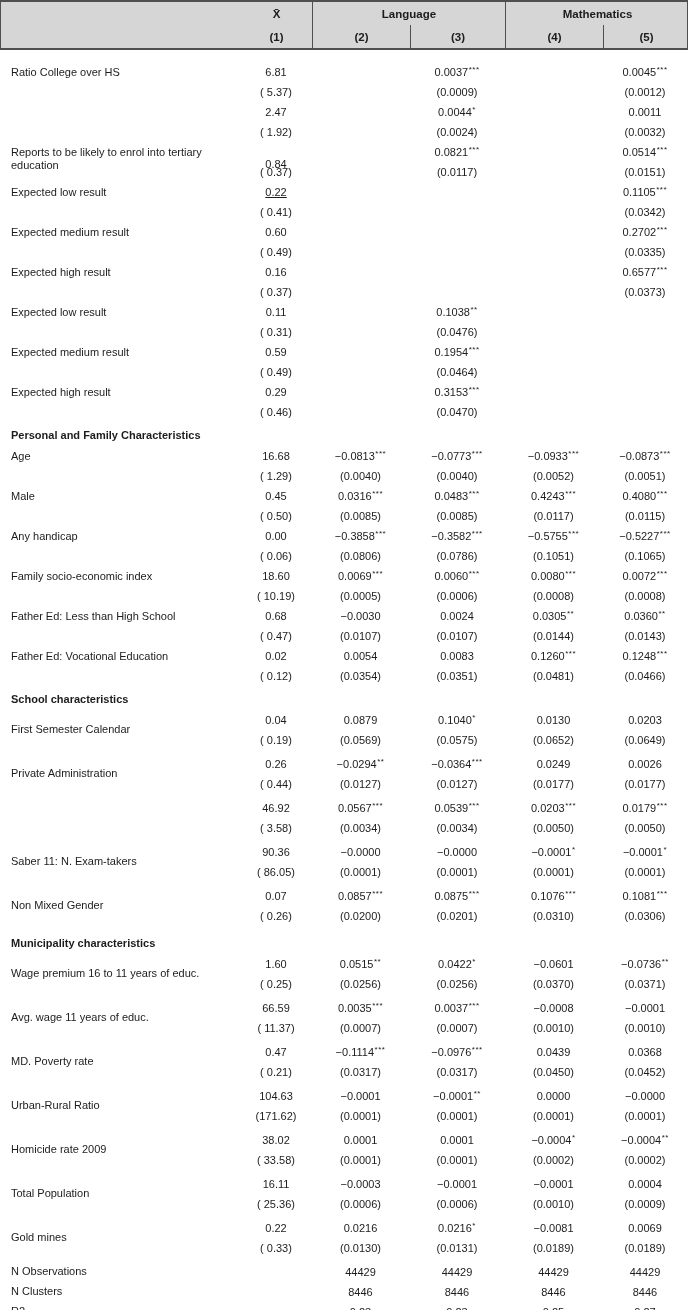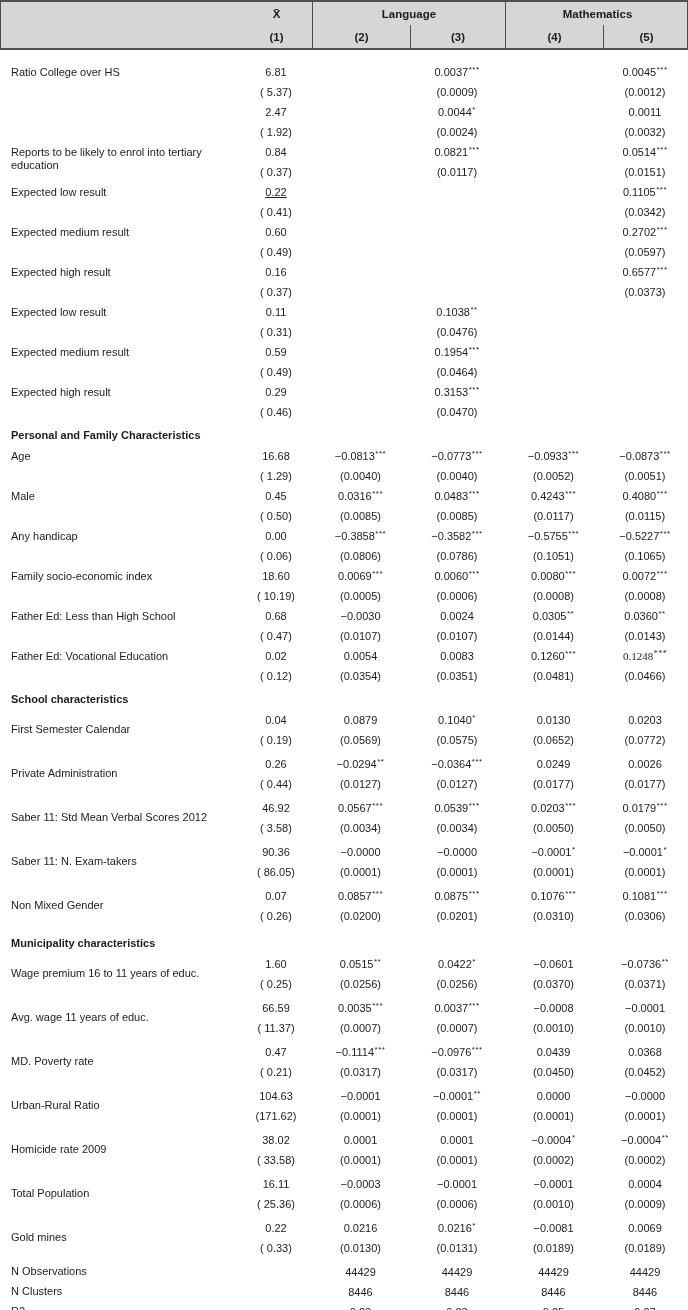--- a/index.html
+++ b/index.html
@@ -98,21 +98,21 @@
         <div class="val" style="grid-area: 1 / 5;"></div>
         <div class="val" style="grid-area: 1 / 6;">0.0011</div>
         <div class="val se" style="grid-area: 2 / 2;">( 1.92)</div>
         <div class="val se" style="grid-area: 2 / 3;"></div>
         <div class="val se" style="grid-area: 2 / 4;">(0.0024)</div>
         <div class="val se" style="grid-area: 2 / 5;"></div>
         <div class="val se" style="grid-area: 2 / 6;">(0.0032)</div>
       </div>
       <div class="vrow">
         <div class="lbl">Reports to be likely to enrol into tertiary education</div>
-        <div class="val" style="grid-area: 1 / 2;">0.84</div>
+        <div class="val" style="grid-area: 1 / 2; margin-top: 12px;">0.84</div>
         <div class="val" style="grid-area: 1 / 3;"></div>
         <div class="val" style="grid-area: 1 / 4;">0.0821<sup class="stars">***</sup></div>
         <div class="val" style="grid-area: 1 / 5;"></div>
         <div class="val" style="grid-area: 1 / 6;">0.0514<sup class="stars">***</sup></div>
         <div class="val se" style="grid-area: 2 / 2;">( 0.37)</div>
         <div class="val se" style="grid-area: 2 / 3;"></div>
         <div class="val se" style="grid-area: 2 / 4;">(0.0117)</div>
         <div class="val se" style="grid-area: 2 / 5;"></div>
         <div class="val se" style="grid-area: 2 / 6;">(0.0151)</div>
       </div>
@@ -133,21 +133,21 @@
         <div class="lbl">Expected medium result</div>
         <div class="val" style="grid-area: 1 / 2;">0.60</div>
         <div class="val" style="grid-area: 1 / 3;"></div>
         <div class="val" style="grid-area: 1 / 4;"></div>
         <div class="val" style="grid-area: 1 / 5;"></div>
         <div class="val" style="grid-area: 1 / 6;">0.2702<sup class="stars">***</sup></div>
         <div class="val se" style="grid-area: 2 / 2;">( 0.49)</div>
         <div class="val se" style="grid-area: 2 / 3;"></div>
         <div class="val se" style="grid-area: 2 / 4;"></div>
         <div class="val se" style="grid-area: 2 / 5;"></div>
-        <div class="val se" style="grid-area: 2 / 6;">(0.0597)</div>
+        <div class="val se" style="grid-area: 2 / 6;">(0.0335)</div>
       </div>
       <div class="vrow">
         <div class="lbl">Expected high result</div>
         <div class="val" style="grid-area: 1 / 2;">0.16</div>
         <div class="val" style="grid-area: 1 / 3;"></div>
         <div class="val" style="grid-area: 1 / 4;"></div>
         <div class="val" style="grid-area: 1 / 5;"></div>
         <div class="val" style="grid-area: 1 / 6;">0.6577<sup class="stars">***</sup></div>
         <div class="val se" style="grid-area: 2 / 2;">( 0.37)</div>
         <div class="val se" style="grid-area: 2 / 3;"></div>
@@ -259,56 +259,55 @@
         <div class="val se" style="grid-area: 2 / 4;">(0.0107)</div>
         <div class="val se" style="grid-area: 2 / 5;">(0.0144)</div>
         <div class="val se" style="grid-area: 2 / 6;">(0.0143)</div>
       </div>
       <div class="vrow">
         <div class="lbl">Father Ed: Vocational Education</div>
         <div class="val" style="grid-area: 1 / 2;">0.02</div>
         <div class="val" style="grid-area: 1 / 3;">0.0054</div>
         <div class="val" style="grid-area: 1 / 4;">0.0083</div>
         <div class="val" style="grid-area: 1 / 5;">0.1260<sup class="stars">***</sup></div>
-        <div class="val" style="grid-area: 1 / 6; font-family: Liberation Serif, serif;">0.1248<sup class="stars">***</sup></div>
+        <div class="val" style="grid-area: 1 / 6;">0.1248<sup class="stars">***</sup></div>
         <div class="val se" style="grid-area: 2 / 2;">( 0.12)</div>
         <div class="val se" style="grid-area: 2 / 3;">(0.0354)</div>
         <div class="val se" style="grid-area: 2 / 4;">(0.0351)</div>
         <div class="val se" style="grid-area: 2 / 5;">(0.0481)</div>
         <div class="val se" style="grid-area: 2 / 6;">(0.0466)</div>
       </div>
       <div class="sec">School characteristics</div>
       <div class="vrow mid gap">
         <div class="lbl">First Semester Calendar</div>
         <div class="val" style="grid-area: 1 / 2;">0.04</div>
         <div class="val" style="grid-area: 1 / 3;">0.0879</div>
         <div class="val" style="grid-area: 1 / 4;">0.1040<sup class="stars">*</sup></div>
         <div class="val" style="grid-area: 1 / 5;">0.0130</div>
         <div class="val" style="grid-area: 1 / 6;">0.0203</div>
         <div class="val se" style="grid-area: 2 / 2;">( 0.19)</div>
         <div class="val se" style="grid-area: 2 / 3;">(0.0569)</div>
         <div class="val se" style="grid-area: 2 / 4;">(0.0575)</div>
         <div class="val se" style="grid-area: 2 / 5;">(0.0652)</div>
-        <div class="val se" style="grid-area: 2 / 6;">(0.0772)</div>
+        <div class="val se" style="grid-area: 2 / 6;">(0.0649)</div>
       </div>
       <div class="vrow mid gap">
         <div class="lbl">Private Administration</div>
         <div class="val" style="grid-area: 1 / 2;">0.26</div>
         <div class="val" style="grid-area: 1 / 3;">−0.0294<sup class="stars">**</sup></div>
         <div class="val" style="grid-area: 1 / 4;">−0.0364<sup class="stars">***</sup></div>
         <div class="val" style="grid-area: 1 / 5;">0.0249</div>
         <div class="val" style="grid-area: 1 / 6;">0.0026</div>
         <div class="val se" style="grid-area: 2 / 2;">( 0.44)</div>
         <div class="val se" style="grid-area: 2 / 3;">(0.0127)</div>
         <div class="val se" style="grid-area: 2 / 4;">(0.0127)</div>
         <div class="val se" style="grid-area: 2 / 5;">(0.0177)</div>
         <div class="val se" style="grid-area: 2 / 6;">(0.0177)</div>
       </div>
       <div class="vrow mid gap">
-        <div class="lbl">Saber 11: Std Mean Verbal Scores 2012</div>
         <div class="val" style="grid-area: 1 / 2;">46.92</div>
         <div class="val" style="grid-area: 1 / 3;">0.0567<sup class="stars">***</sup></div>
         <div class="val" style="grid-area: 1 / 4;">0.0539<sup class="stars">***</sup></div>
         <div class="val" style="grid-area: 1 / 5;">0.0203<sup class="stars">***</sup></div>
         <div class="val" style="grid-area: 1 / 6;">0.0179<sup class="stars">***</sup></div>
         <div class="val se" style="grid-area: 2 / 2;">( 3.58)</div>
         <div class="val se" style="grid-area: 2 / 3;">(0.0034)</div>
         <div class="val se" style="grid-area: 2 / 4;">(0.0034)</div>
         <div class="val se" style="grid-area: 2 / 5;">(0.0050)</div>
         <div class="val se" style="grid-area: 2 / 6;">(0.0050)</div>

